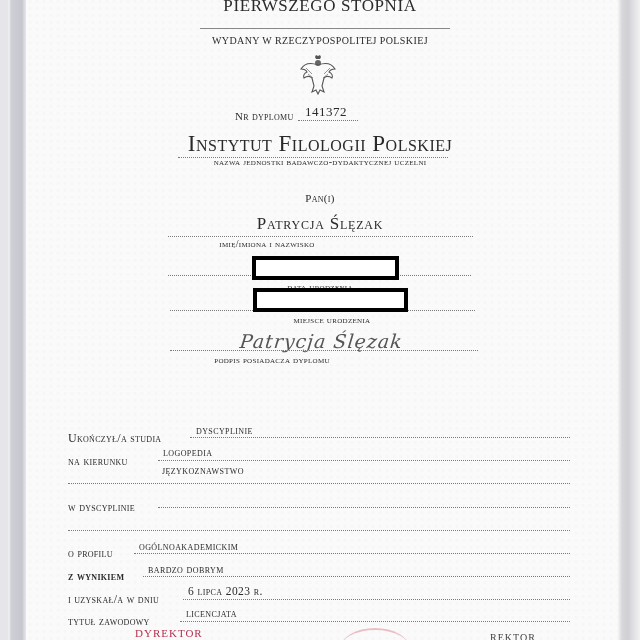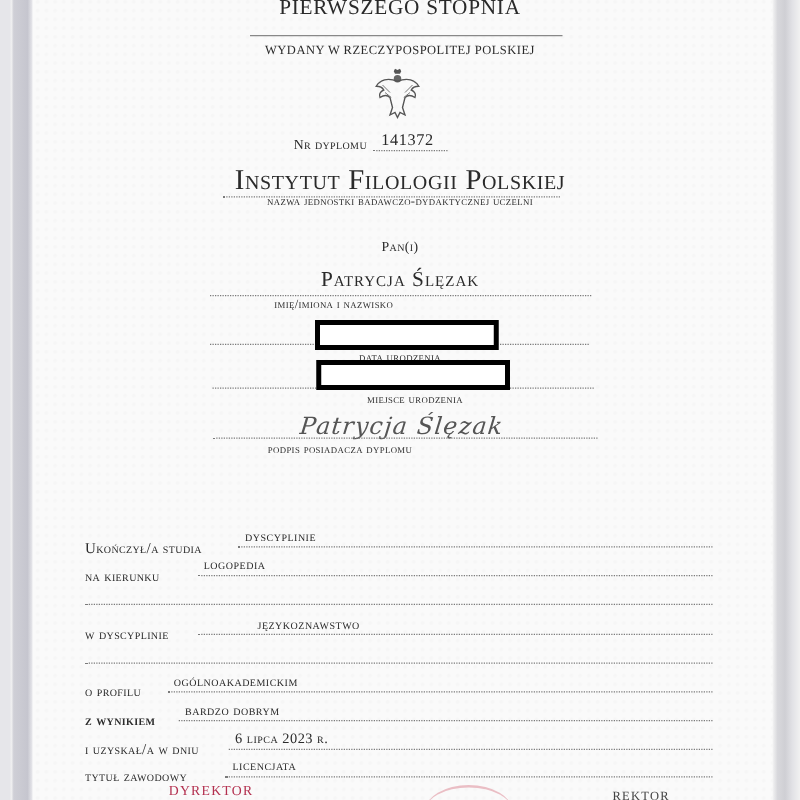--- a/index.html
+++ b/index.html
@@ -97,21 +97,21 @@
   <div class="abs sc field-val" style="left:196px; top:424px;">dyscyplinie</div>
   <div class="dots" style="left:190px; top:437px; width:380px;"></div>
 
   <div class="abs sc field-label" style="left:68px; top:454px;">na kierunku</div>
   <div class="abs sc field-val" style="left:163px; top:446px;">logopedia</div>
   <div class="dots" style="left:158px; top:460px; width:412px;"></div>
 
   <div class="dots" style="left:68px; top:483px; width:502px;"></div>
 
   <div class="abs sc field-label" style="left:68px; top:500px;">w dyscyplinie</div>
-  <div class="abs sc field-val" style="left:162px; top:494px;margin-left:44px;">językoznawstwo</div>
+  <div class="abs sc field-val" style="left:162px; top:464px;">językoznawstwo</div>
   <div class="dots" style="left:158px; top:507px; width:412px;"></div>
 
   <div class="dots" style="left:68px; top:530px; width:502px;"></div>
 
   <div class="abs sc field-label" style="left:68px; top:546px;">o profilu</div>
   <div class="abs sc field-val" style="left:139px; top:540px;">ogólnoakademickim</div>
   <div class="dots" style="left:134px; top:553px; width:436px;"></div>
 
   <div class="abs sc field-label" style="left:68px; top:569px;font-weight:bold;">z wynikiem</div>
   <div class="abs sc field-val" style="left:148px; top:563px;">bardzo dobrym</div>

